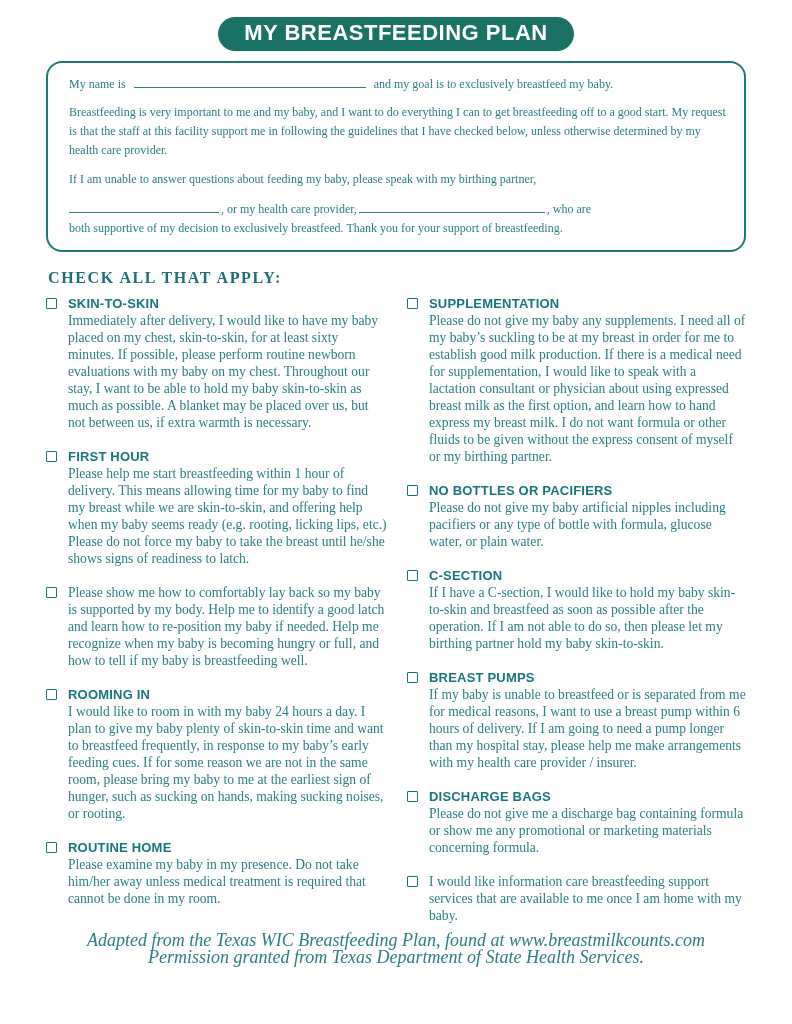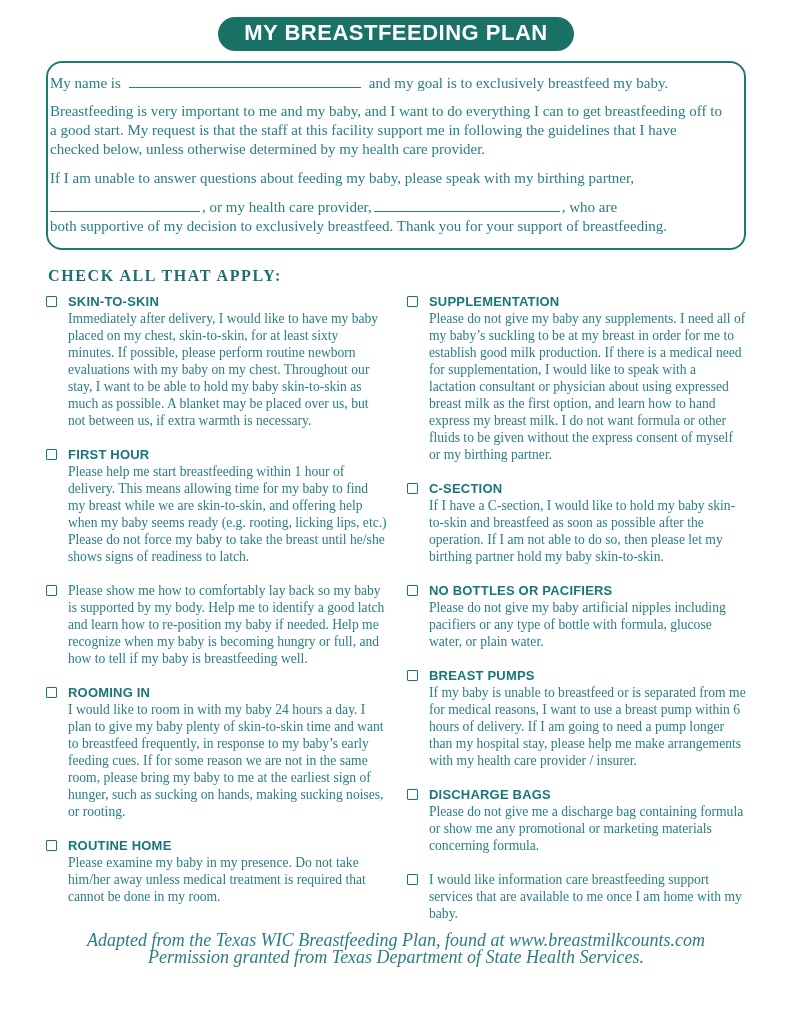--- a/index.html
+++ b/index.html
@@ -24,22 +24,22 @@
     background:var(--teal-dark);color:#fff;
     font-family:"Liberation Sans", sans-serif;font-weight:bold;
     font-size:22px;letter-spacing:0.5px;
     padding:5px 26px 7px 26px;border-radius:18px;line-height:1;
   }
   
   .intro-box{
     margin:10px 46px 0 46px;
     border:2px solid var(--teal-border);
     border-radius:16px;
-    padding:11px 15px 12px 2px;
-    font-size:15px;line-height:19px;
+    padding:11px 15px 12px 21px;
+    font-size:12px;line-height:19px;
   }
   .intro-line{white-space:nowrap;}
   .blank{
     display:inline-block;border-bottom:1.6px solid var(--teal-body);
     vertical-align:baseline;height:14px;
   }
   .blank.name{width:232px;margin:0 8px;}
   .blank.partner{width:150px;margin-right:2px;}
   .blank.provider{width:186px;margin:0 2px;}
   .intro-para{margin-top:9px;}
@@ -145,29 +145,29 @@
       <div class="item">
         <span class="cb"></span>
         <div>
           <div class="ititle">SUPPLEMENTATION</div>
           <div class="ibody">Please do not give my baby any supplements. I need all of my baby’s suckling to be at my breast in order for me to establish good milk production. If there is a medical need for supplementation, I would like to speak with a lactation consultant or physician about using expressed breast milk as the first option, and learn how to hand express my breast milk. I do not want formula or other fluids to be given without the express consent of myself or my birthing partner.</div>
         </div>
       </div>
       <div class="item">
         <span class="cb"></span>
         <div>
-          <div class="ititle">C-SECTION</div>
-          <div class="ibody">If I have a C-section, I would like to hold my baby skin-to-skin and breastfeed as soon as possible after the operation. If I am not able to do so, then please let my birthing partner hold my baby skin-to-skin.</div>
+          <div class="ititle">NO BOTTLES OR PACIFIERS</div>
+          <div class="ibody">Please do not give my baby artificial nipples including pacifiers or any type of bottle with formula, glucose water, or plain water.</div>
         </div>
       </div>
       <div class="item">
         <span class="cb"></span>
         <div>
-          <div class="ititle">NO BOTTLES OR PACIFIERS</div>
-          <div class="ibody">Please do not give my baby artificial nipples including pacifiers or any type of bottle with formula, glucose water, or plain water.</div>
+          <div class="ititle">C-SECTION</div>
+          <div class="ibody">If I have a C-section, I would like to hold my baby skin-to-skin and breastfeed as soon as possible after the operation. If I am not able to do so, then please let my birthing partner hold my baby skin-to-skin.</div>
         </div>
       </div>
       <div class="item">
         <span class="cb"></span>
         <div>
           <div class="ititle">BREAST PUMPS</div>
           <div class="ibody">If my baby is unable to breastfeed or is separated from me for medical reasons, I want to use a breast pump within 6 hours of delivery. If I am going to need a pump longer than my hospital stay, please help me make arrangements with my health care provider / insurer.</div>
         </div>
       </div>
       <div class="item">

